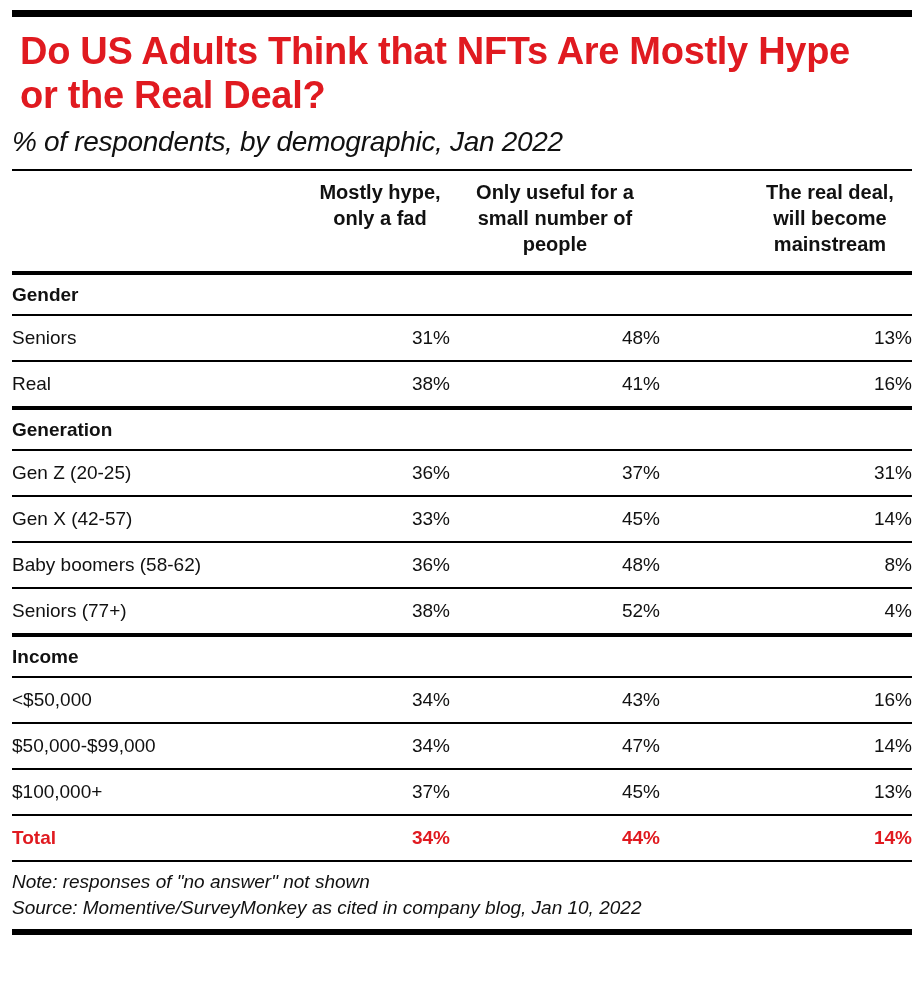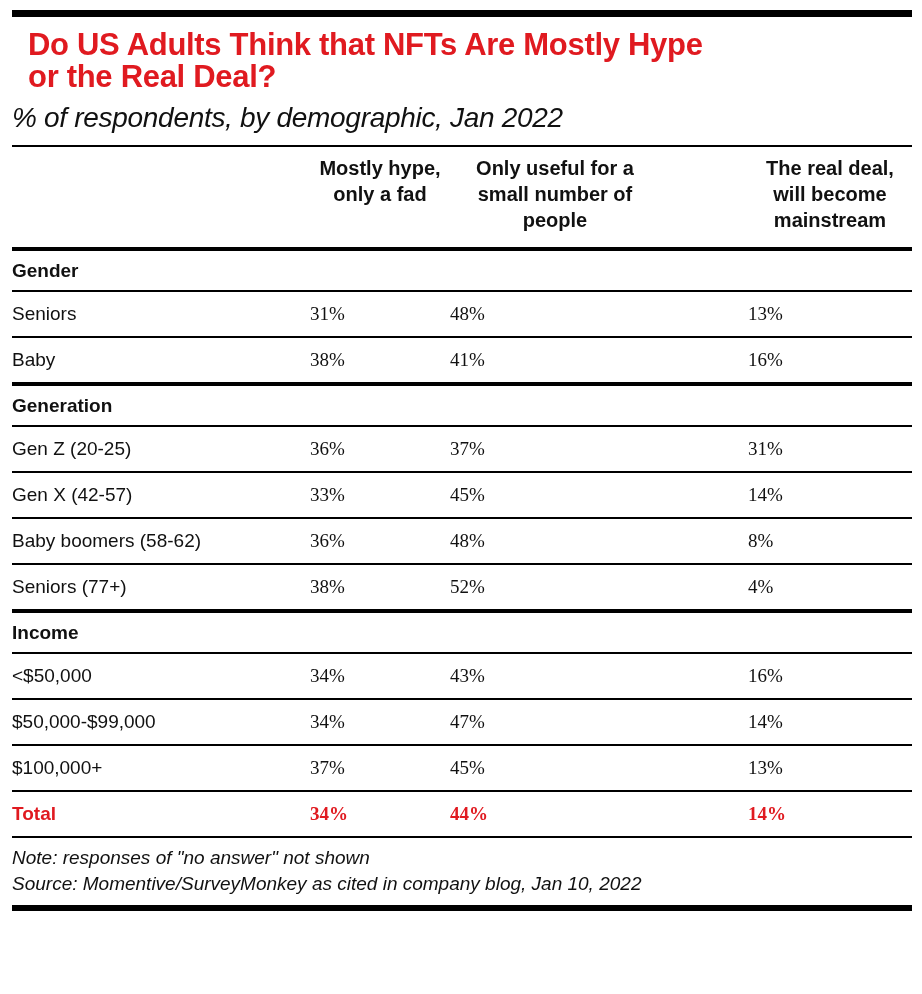--- a/index.html
+++ b/index.html
@@ -10,22 +10,22 @@
   *{box-sizing:border-box;}
   html,body{margin:0;padding:0;}
   body{
     width:922px;height:994px;overflow:hidden;
     background:#ffffff;color:var(--ink);
     font-family:"Liberation Sans","DejaVu Sans",sans-serif;
   }
   .container{padding:10px 10px 0 12px;}
   .top-bar{height:7px;background:var(--line);}
   .title{
-    margin:12px 0 0 16px;
-    font-size:31px;line-height:32px;font-weight:700;
+    margin:12px 0 0 8px;
+    font-size:38px;line-height:44px;font-weight:700;
     color:var(--red);white-space:pre-line;letter-spacing:-0.3px;
   }
   .subtitle{
     margin:8px 0 10px 0;
     font-size:28px;line-height:34px;font-style:italic;font-weight:400;
     color:var(--ink);letter-spacing:-0.3px;
   }
   table{width:100%;border-collapse:collapse;border-top:2px solid var(--line);table-layout:fixed;}
   col.c-label{width:298px;}
   col.c-1{width:140px;}
@@ -38,21 +38,21 @@
   }
   thead th.corner{text-align:left;}
   thead tr{border-bottom:4px solid var(--line);}
   td{font-size:19px;vertical-align:middle;}
   tr.data-row td{padding:11px 0;}
   tr.data-row{border-bottom:2px solid var(--line);}
   tr.data-row.thick{border-bottom:4px solid var(--line);}
   tr.section-row{border-bottom:2px solid var(--line);}
   tr.section-row td{font-weight:700;padding:9px 0 8px 0;}
   td.label{text-align:left;}
-  td.val{text-align:left;font-family:Liberation Serif, serif;}
+  td.val{text-align:right;}
   .col3{padding-left:88px !important;}
   thead th.col3{padding-left:88px;}
   tr.total-row td{color:var(--red);font-weight:700;}
   .notes{margin-top:7px;font-size:19px;line-height:26px;font-style:italic;color:var(--ink);}
   .bottom-bar{height:6px;background:var(--line);margin-top:8px;}
 </style>
 </head>
 <body>
 
 <div class="container">
@@ -88,21 +88,21 @@
       <tr class="section-row">
         <td colspan="4">Gender</td>
       </tr>
       <tr class="data-row">
         <td class="label">Seniors</td>
         <td class="val">31%</td>
         <td class="val">48%</td>
         <td class="val col3">13%</td>
       </tr>
       <tr class="data-row thick">
-        <td class="label">Baby</td>
+        <td class="label">Real</td>
         <td class="val">38%</td>
         <td class="val">41%</td>
         <td class="val col3">16%</td>
       </tr>
 
       <tr class="section-row">
         <td colspan="4">Generation</td>
       </tr>
       <tr class="data-row">
         <td class="label">Gen Z (20-25)</td>

